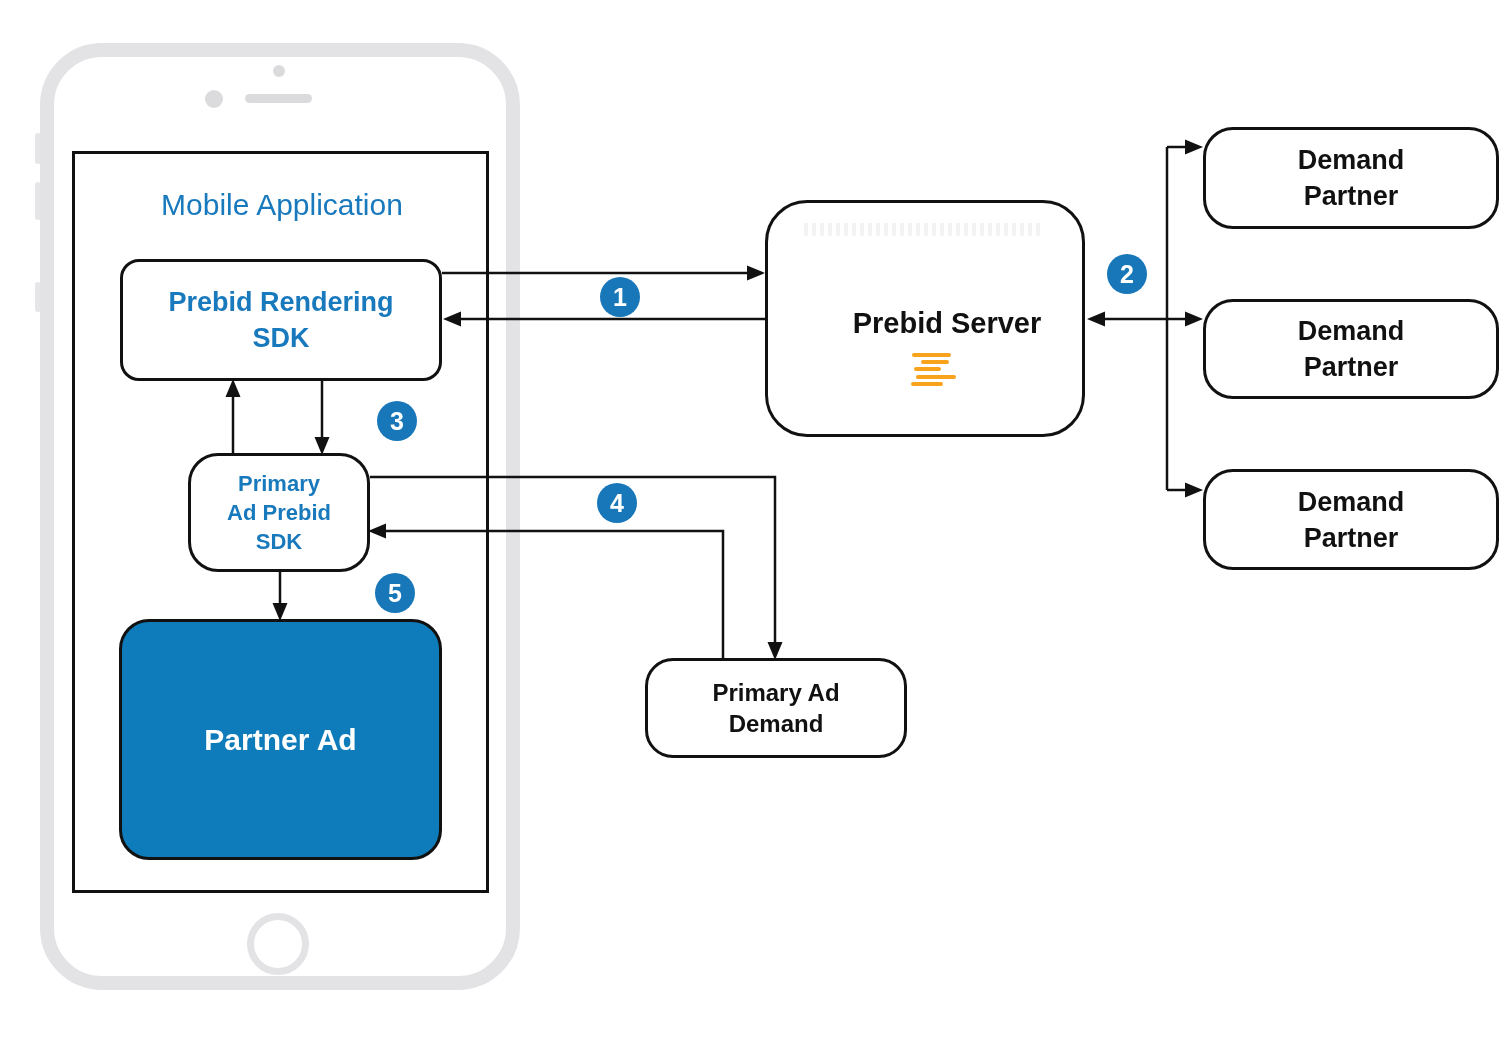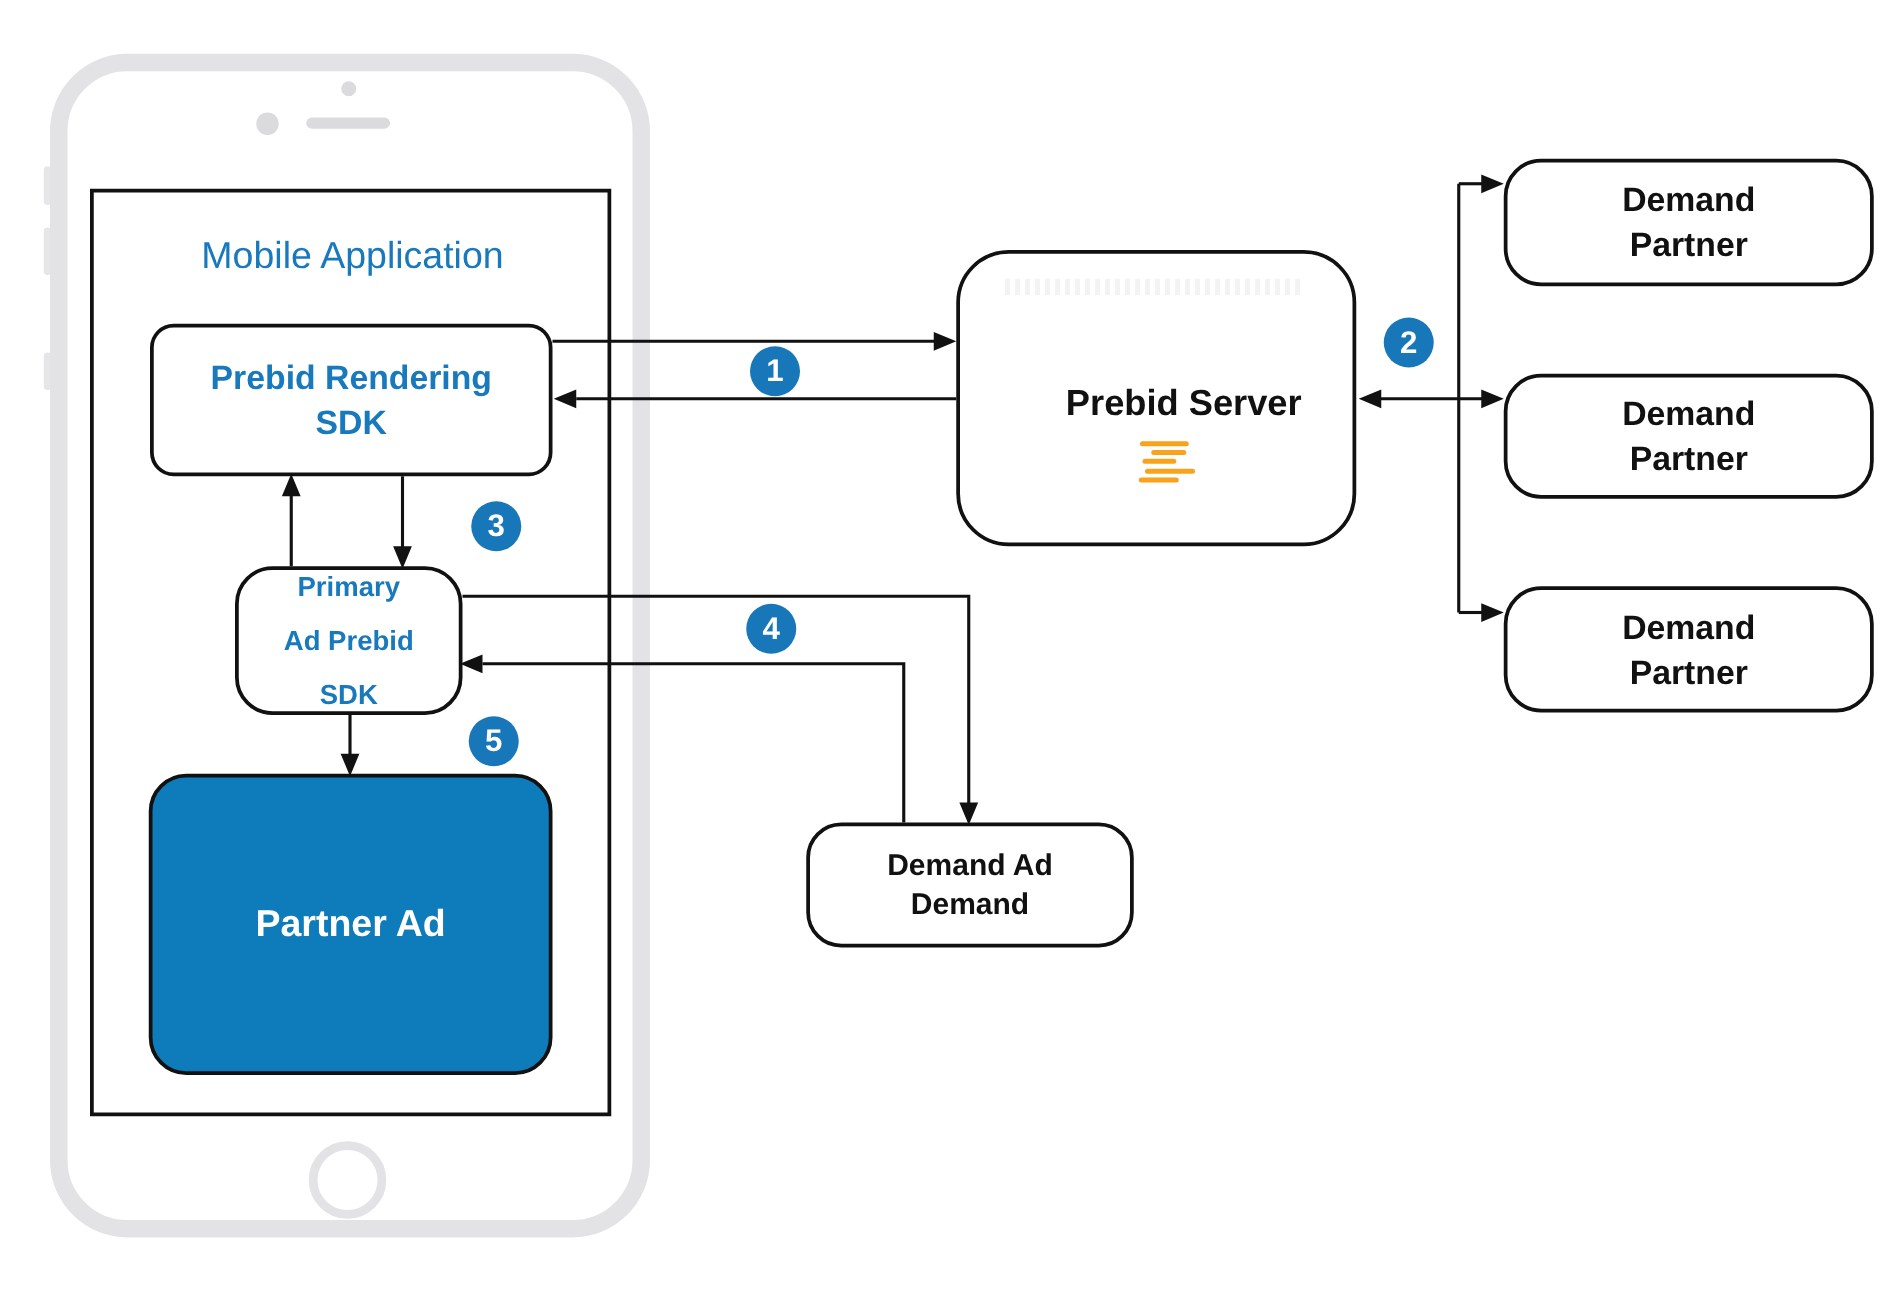--- a/index.html
+++ b/index.html
@@ -28,21 +28,21 @@
 
   .node { position:absolute; background:#fff; border:3px solid #111;
           display:flex; flex-direction:column; align-items:center; justify-content:center;
           text-align:center; font-weight:bold; }
   .blue-text  { color:#1879BD; }
   .black-text { color:#111111; }
 
   .prs-sdk  { left:120px; top:259px; width:322px; height:122px; border-radius:19px;
               font-size:27px; line-height:36px; }
   .pass-sdk { left:188px; top:453px; width:182px; height:119px; border-radius:30px;
-              font-size:22px; line-height:29px;gap:14px; }
+              font-size:22px; line-height:29px; }
   .rendered-ad { left:119px; top:619px; width:323px; height:241px; border-radius:30px;
                  background:#0E7CBA; color:#ffffff; font-size:30px; }
   .prebid-server { left:765px; top:200px; width:320px; height:237px; border-radius:42px; }
   .ps-label { position:absolute; left:0; right:0; top:104px; text-align:center;
               font-size:29px; font-weight:bold; color:#111;margin-left:44px; }
   .ps-watermark { position:absolute; left:36px; top:20px; width:236px; height:13px;
                   background:repeating-linear-gradient(90deg,#f3f3f3 0 4px,#ffffff 4px 8px); }
   .ps-logo { position:absolute; left:140px; top:147px; width:48px; height:40px; }
   .ps-logo span { position:absolute; height:4px; border-radius:2px; background:#F9A21B; }
   .lb1 { left:4px;  top:3px;  width:39px; }
@@ -108,21 +108,21 @@
     <div class="ps-logo">
       <span class="lb1"></span>
       <span class="lb2"></span>
       <span class="lb3"></span>
       <span class="lb4"></span>
       <span class="lb5"></span>
     </div>
   </div>
 
   <div class="node pas black-text">
-    <span>Demand Ad</span>
+    <span>Primary Ad</span>
     <span>Demand</span>
   </div>
 
   <div class="node dp dp1 black-text">
     <span>Demand</span>
     <span>Partner</span>
   </div>
   <div class="node dp dp2 black-text">
     <span>Demand</span>
     <span>Partner</span>

